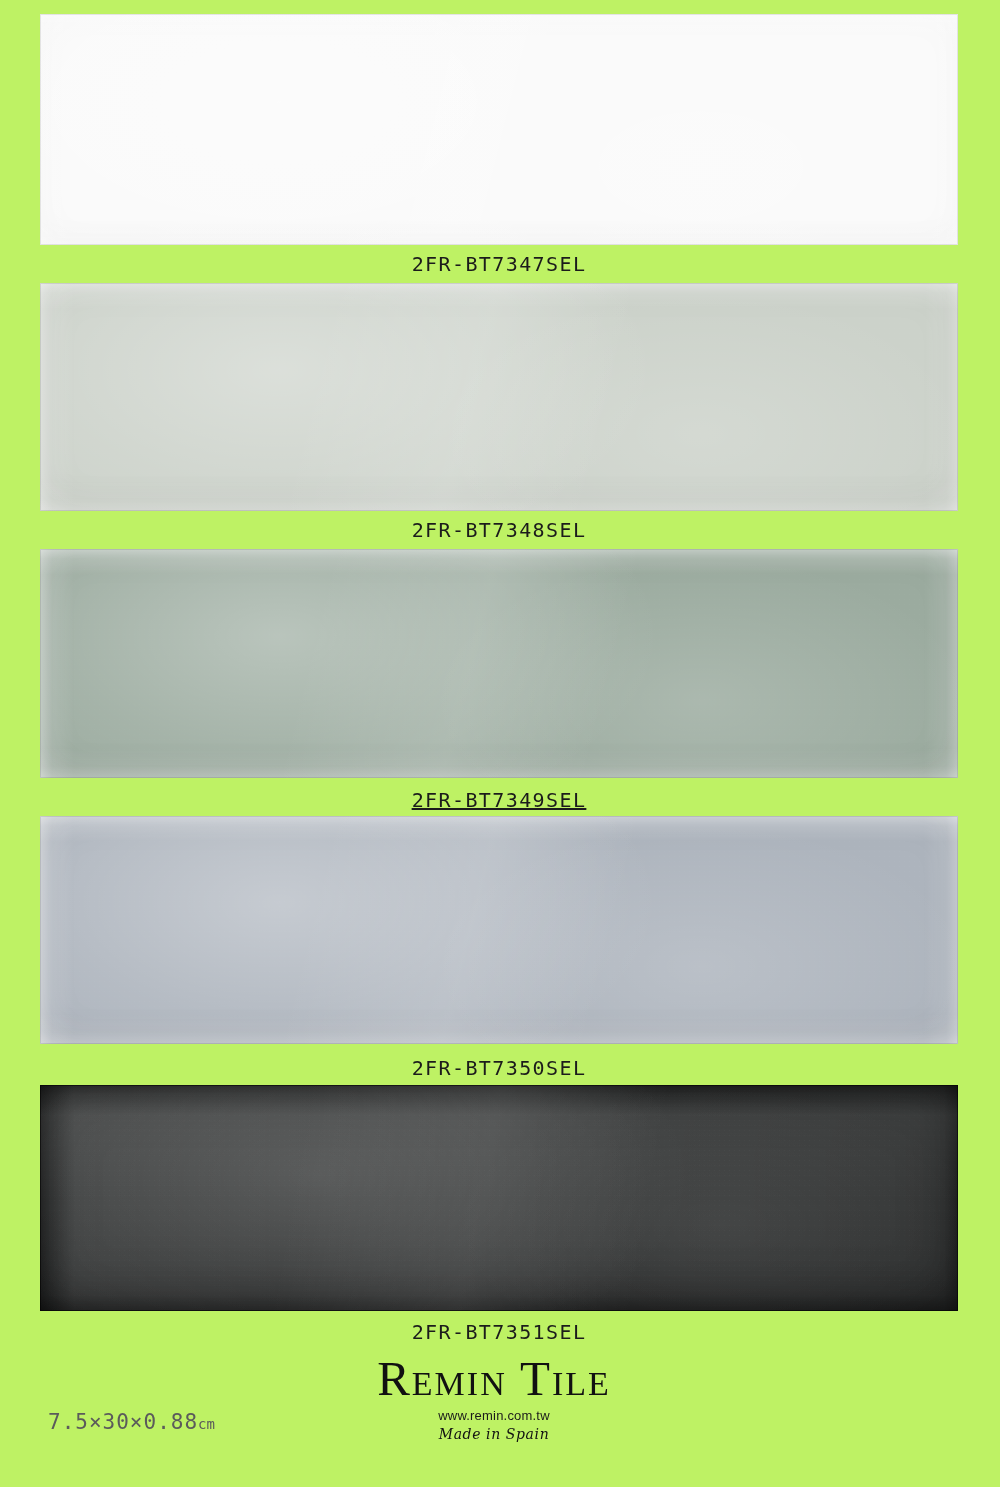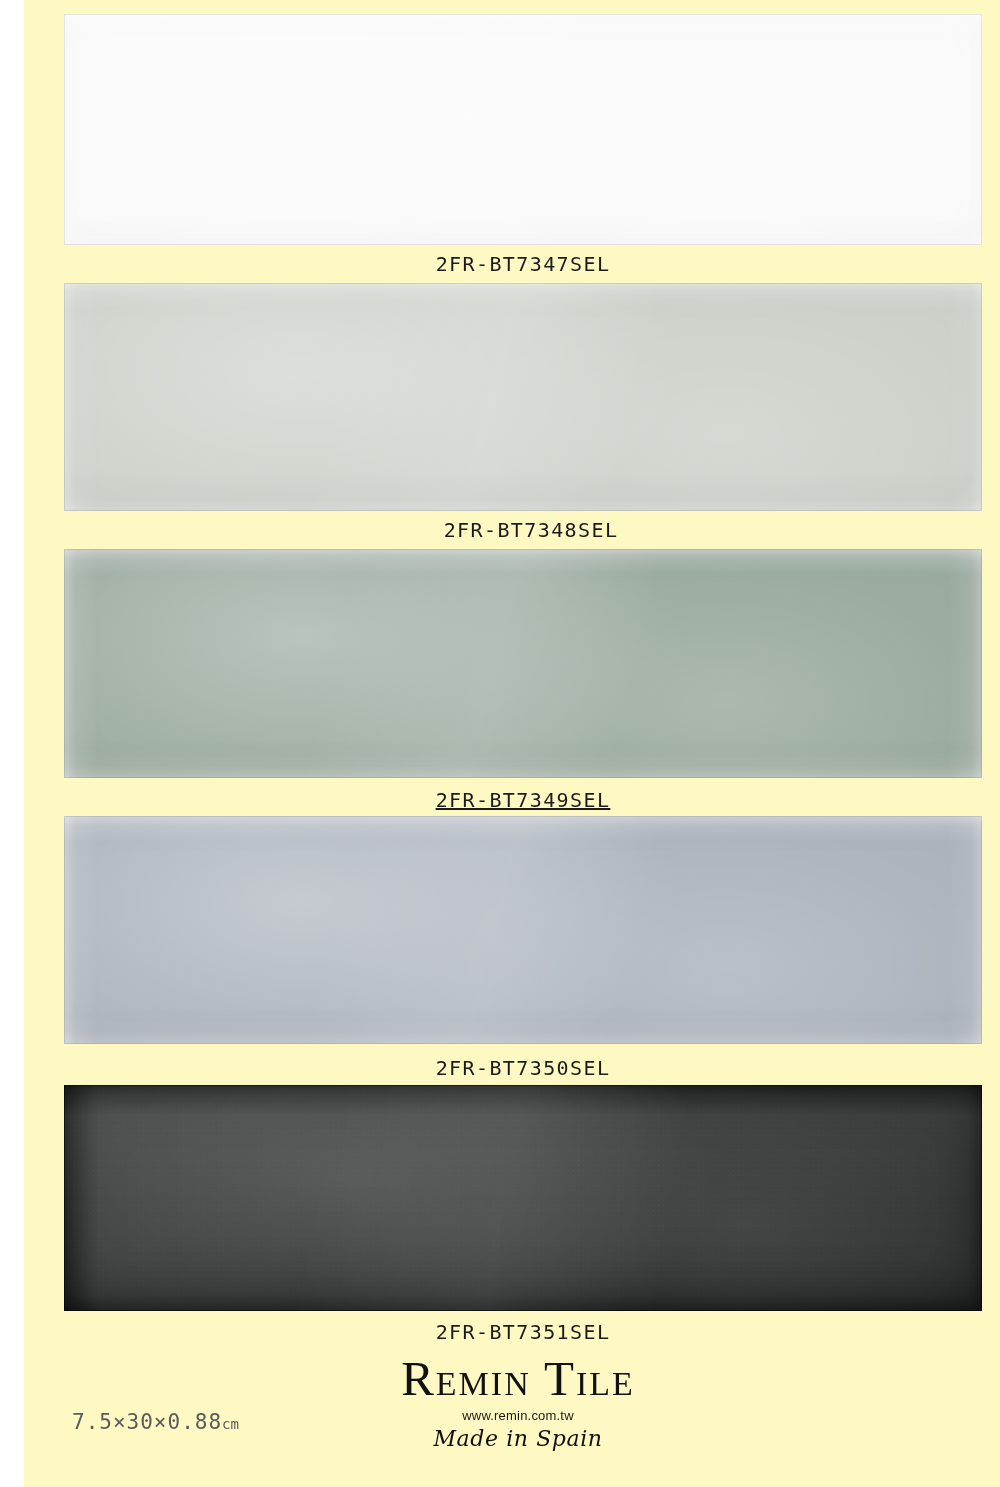--- a/index.html
+++ b/index.html
@@ -11,22 +11,21 @@
     width: 1000px;
     height: 1487px;
     position: relative;
     font-family: "Liberation Sans", sans-serif;
     overflow: hidden;
   }
 
   .sheet {
     position: absolute;
     inset: 0;
-    background: #fef9c3;
-    margin-left: 24px;
+    background: #bef264;
   }
 
   
   .tile-list {
     position: absolute;
     left: 0;
     top: 0;
     width: 1000px;
   }
 
@@ -226,21 +225,21 @@
     font-size: 13px;
     letter-spacing: 0.2px;
     color: #1a1a1a;
     white-space: nowrap;
   }
 
   .brand-origin {
     margin-top: 3px;
     font-family: "DejaVu Serif", "Liberation Serif", serif;
     font-style: italic;
-    font-size: 22px;
+    font-size: 14px;
     letter-spacing: 0.6px;
     color: #111111;
     white-space: nowrap;
   }
 </style>
 </head>
 <body>
 
 <div class="sheet">
 
@@ -259,21 +258,21 @@
       <div class="tile-entry" style="top: 283px; height: 228px;">
         <div class="tile-swatch">
           <div class="tile-base" style="background: rgb(204, 210, 202);"></div>
           <div class="tile-grain"></div>
           <div class="tile-shade"></div>
           <div class="tile-bevel"></div>
           <div class="tile-gloss"></div>
           <div class="tile-outline"></div>
         </div>
       </div>
-      <div class="tile-code" style="top: 518px; left: 48px;">2FR-BT7348SEL</div>
+      <div class="tile-code" style="top: 518px; left: 40px;">2FR-BT7348SEL</div>
       <div class="tile-entry" style="top: 549px; height: 229px;">
         <div class="tile-swatch">
           <div class="tile-base" style="background: rgb(155, 171, 159);"></div>
           <div class="tile-grain"></div>
           <div class="tile-shade"></div>
           <div class="tile-bevel"></div>
           <div class="tile-gloss"></div>
           <div class="tile-outline"></div>
         </div>
       </div>

